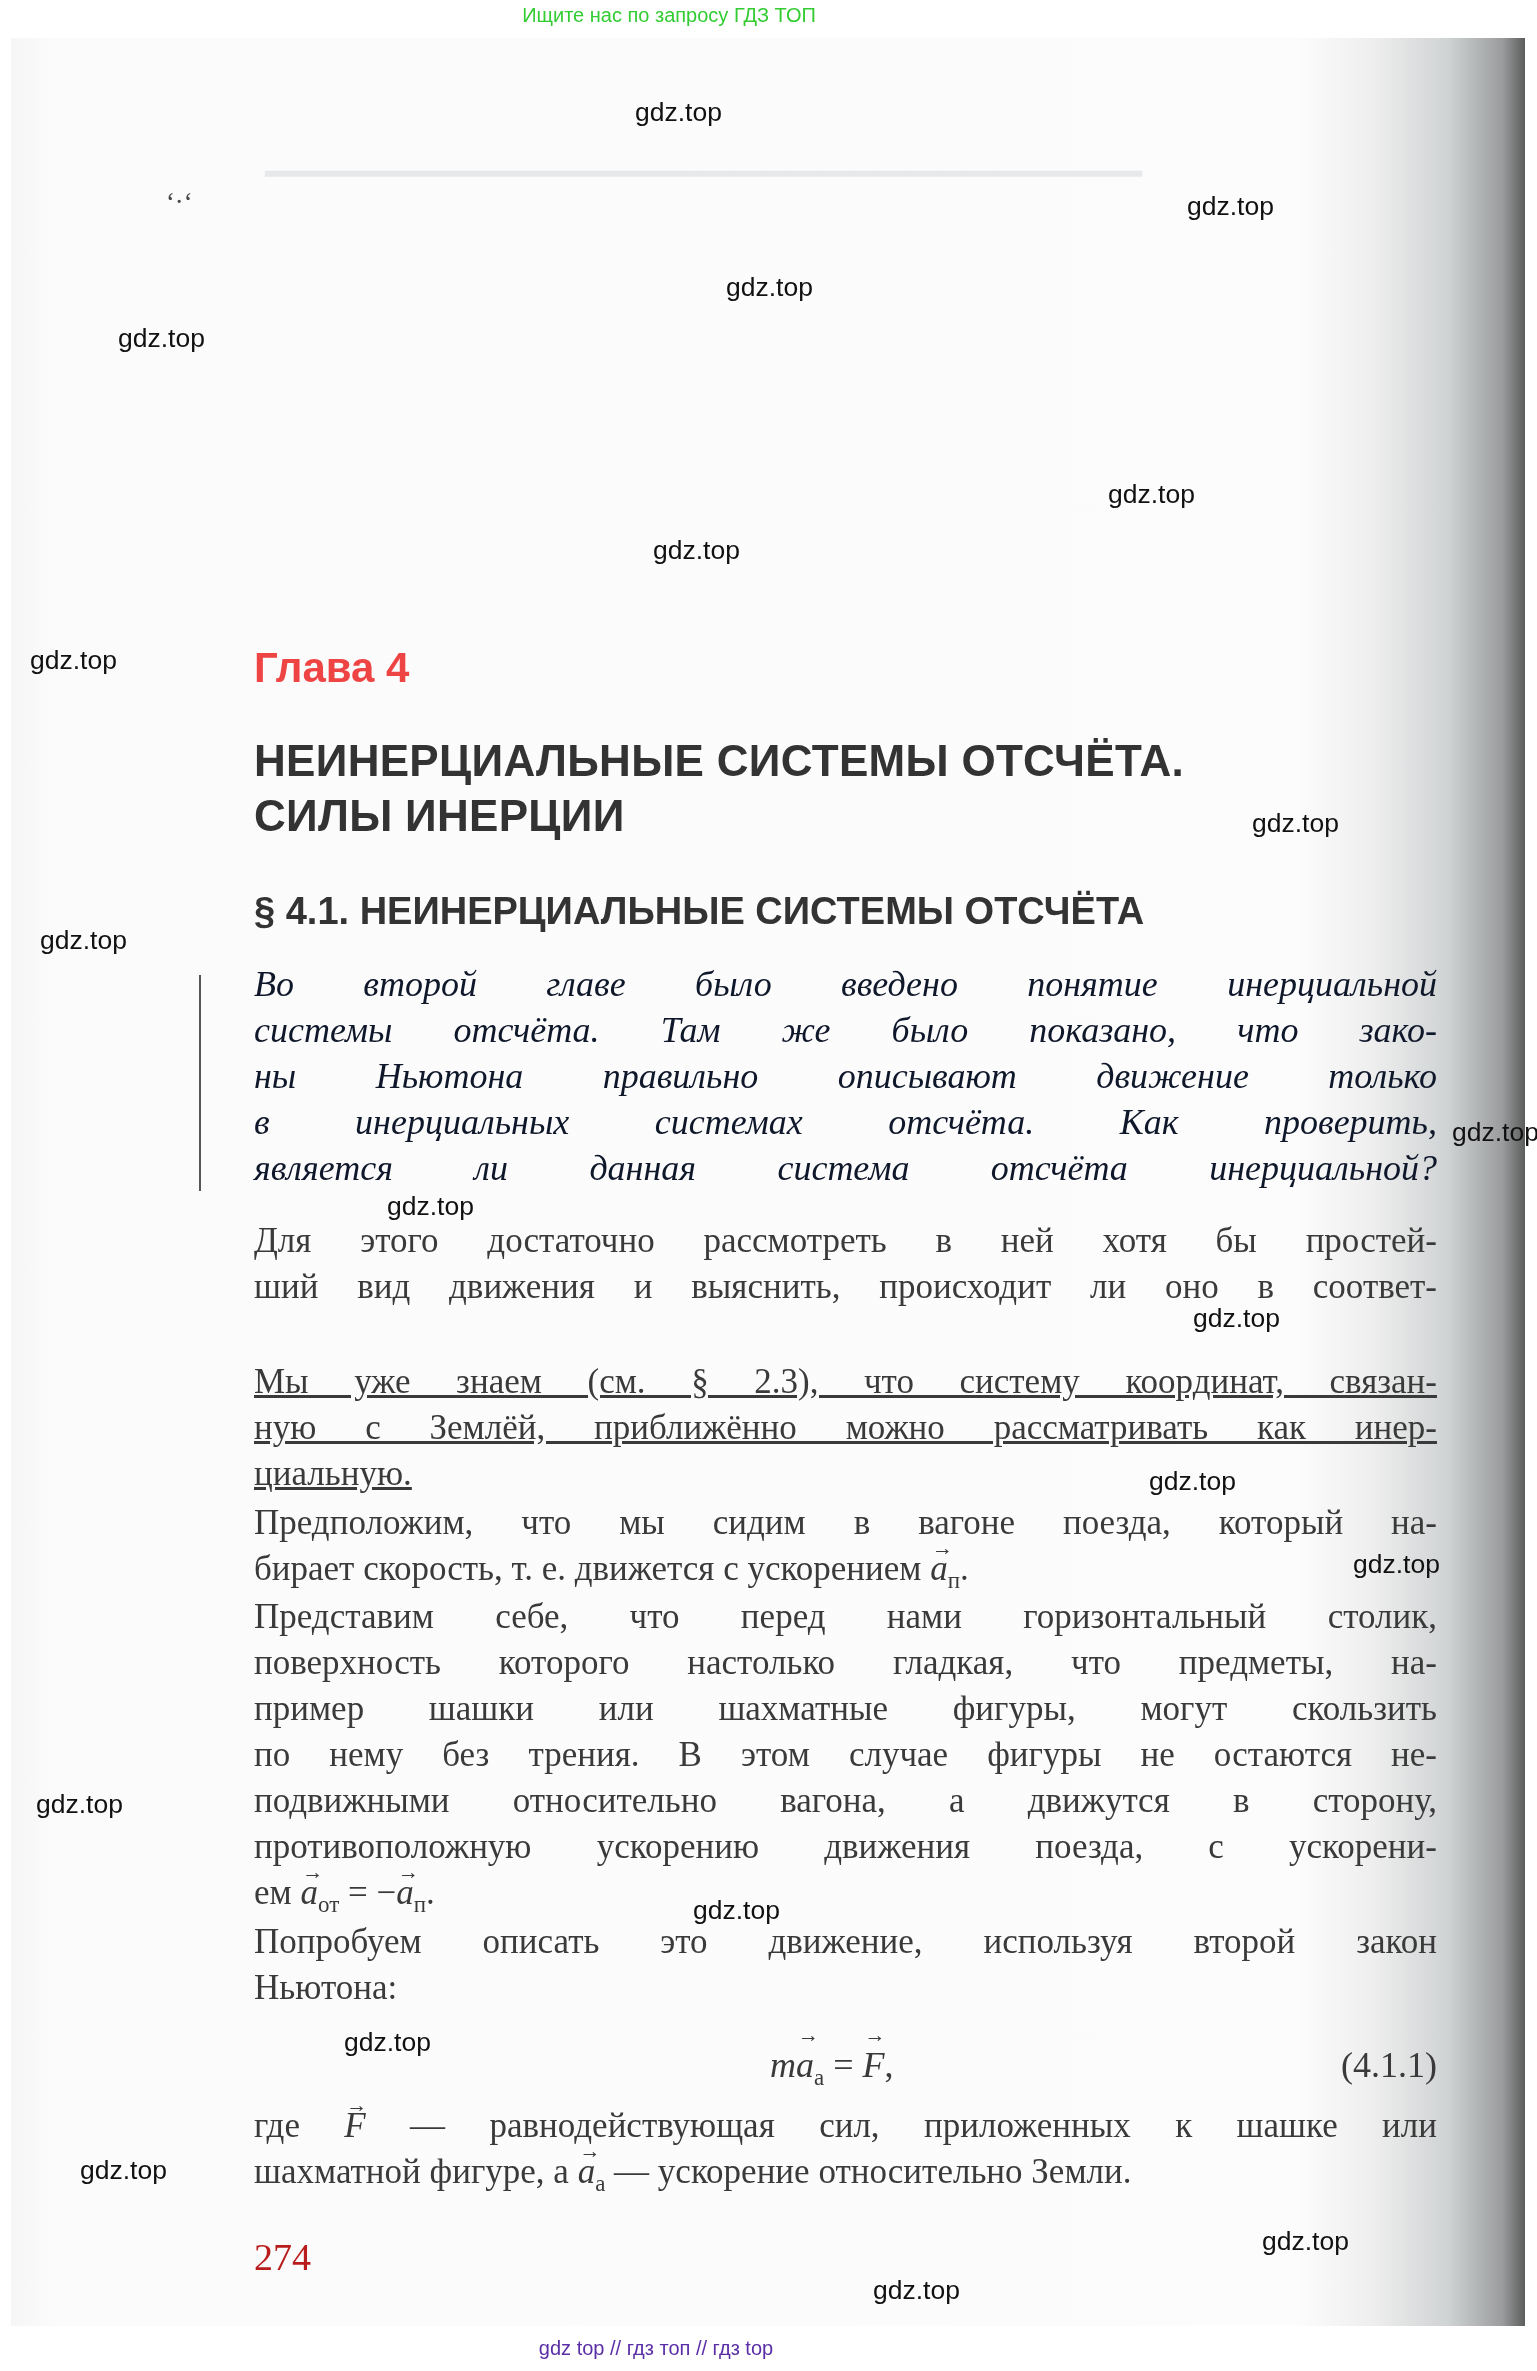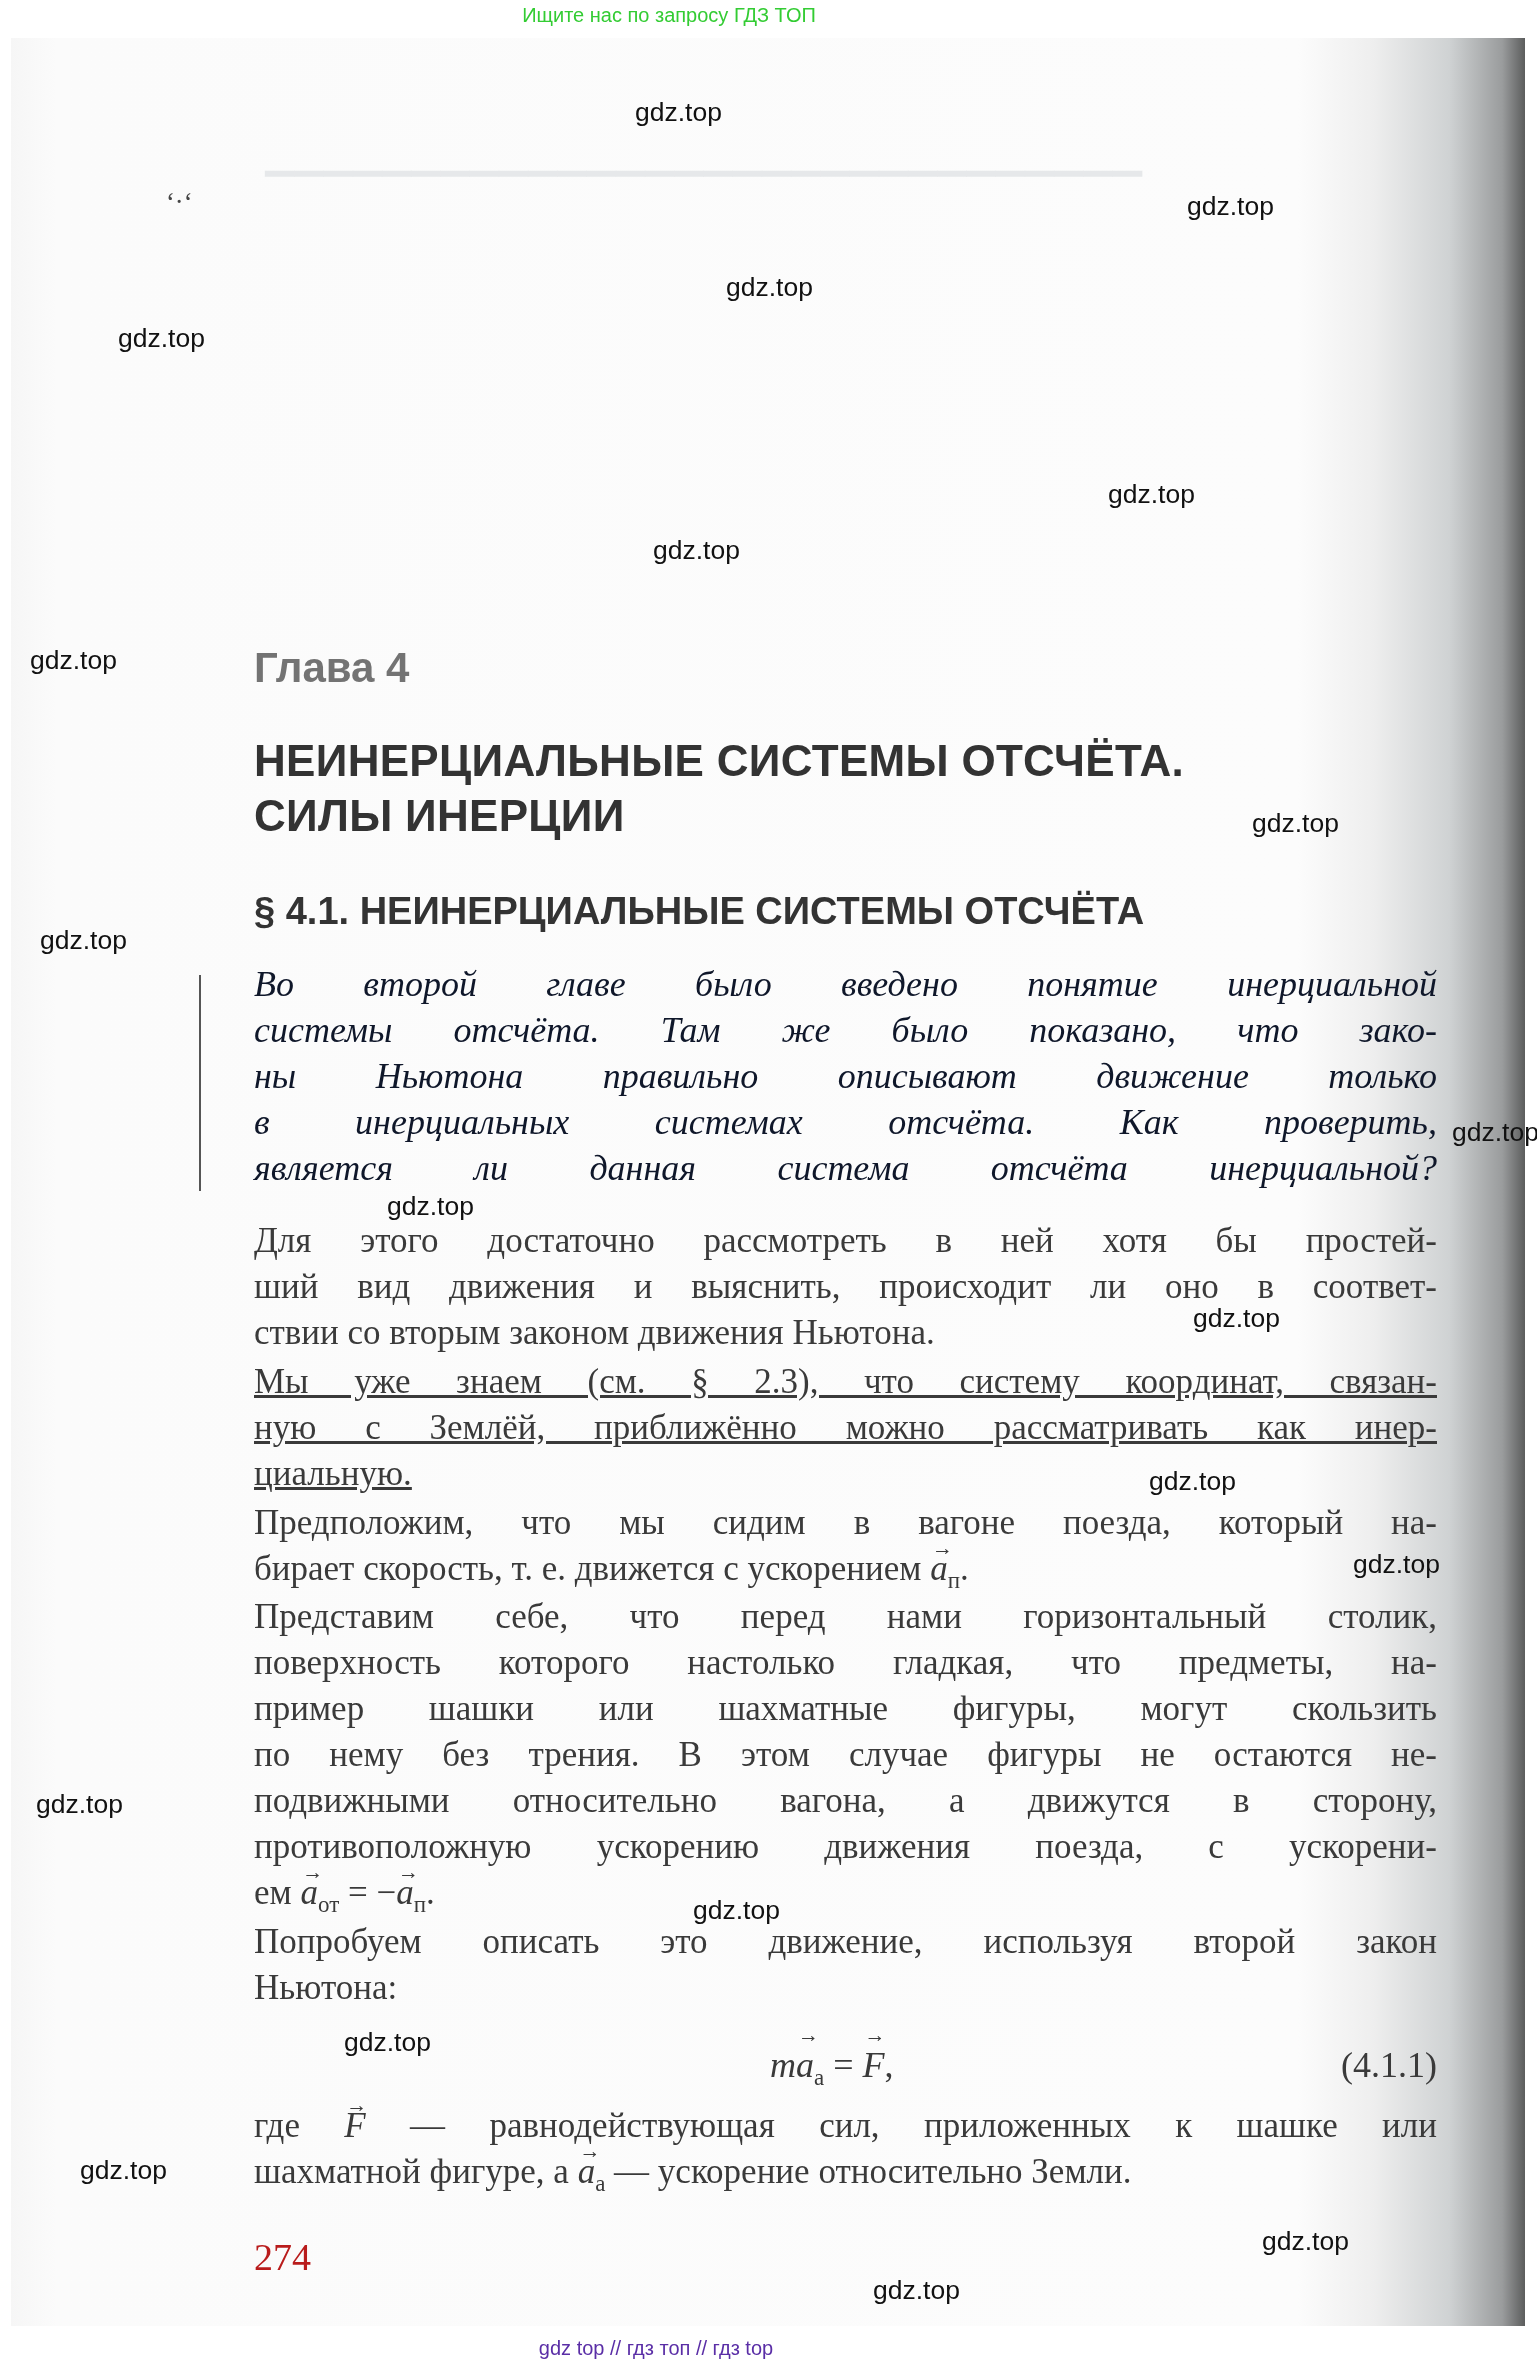--- a/index.html
+++ b/index.html
@@ -4,21 +4,21 @@
 <style>
   html, body { margin:0; padding:0; }
   body { width:1538px; height:2372px; background:#ffffff; position:relative; overflow:hidden;
          font-family:"Liberation Serif", "DejaVu Serif", serif; }
   .top-banner { position:absolute; top:3.8px; left:0; width:1338px; text-align:center;
                 font-family:"Liberation Sans", sans-serif; font-size:20px; color:#33cc33; }
   .page { position:absolute; left:11.4px; top:38px; width:1514px; height:2288px;
           background:linear-gradient(to right, #f6f6f6 0%, #fbfbfb 3%, #fcfcfc 85%, #eeeeee 90%, #cfd2d3 95%, #9a9c9d 98.5%, #5c5d5d 100%); }
   .bleed { position:absolute; color:#e6e8ea; font-size:38px; white-space:nowrap; }
   .chapter { position:absolute; left:254px; top:644px; font-family:"Liberation Sans", sans-serif;
-             font-weight:bold; font-size:42px; color:#737373; }
+             font-weight:bold; font-size:42px; color:#ef4444; }
   .chapter-title { position:absolute; left:254px; top:733px; font-family:"Liberation Sans", sans-serif;
                    font-weight:bold; font-size:44px; line-height:55px; color:#333; letter-spacing:0.3px; }
   .section-title { position:absolute; left:254px; top:890px; font-family:"Liberation Sans", sans-serif;
                    font-weight:bold; font-size:38px; color:#333; }
   .intro-bar { position:absolute; left:199px; top:975px; width:1.9px; height:216px; background:#555; }
   .intro { position:absolute; left:254px; top:961px; width:1183px; font-style:italic; font-size:36px;
            line-height:46px; color:#0f172a; text-align:justify; }
   .intro .line, .body .line { display:block; text-align:justify; text-align-last:justify; white-space:nowrap; }
   .body { position:absolute; left:254px; width:1183px; font-size:35px; line-height:46px; color:#3a3a3a; }
   .line.last { text-align-last:left; }
@@ -57,21 +57,20 @@
   <span class="line">Во второй главе было введено понятие инерциальной</span>
   <span class="line">системы отсчёта. Там же было показано, что зако-</span>
   <span class="line">ны Ньютона правильно описывают движение только</span>
   <span class="line">в инерциальных системах отсчёта. Как проверить,</span>
   <span class="line">является ли данная система отсчёта инерциальной?</span>
 </div>
 
 <div class="body" style="top:1218px;">
   <span class="line" style="padding-left:0;">Для этого достаточно рассмотреть в ней хотя бы простей-</span>
   <span class="line">ший вид движения и выяснить, происходит ли оно в соответ-</span>
-  <span class="line last">ствии со вторым законом движения Ньютона.</span>
 </div>
 
 <div class="body" style="top:1359px;text-decoration:underline;">
   <span class="line">Мы уже знаем (см. § 2.3), что систему координат, связан-</span>
   <span class="line">ную с Землёй, приближённо можно рассматривать как инер-</span>
   <span class="line last">циальную.</span>
 </div>
 
 <div class="body" style="top:1500px;">
   <span class="line">Предположим, что мы сидим в вагоне поезда, который на-</span>

